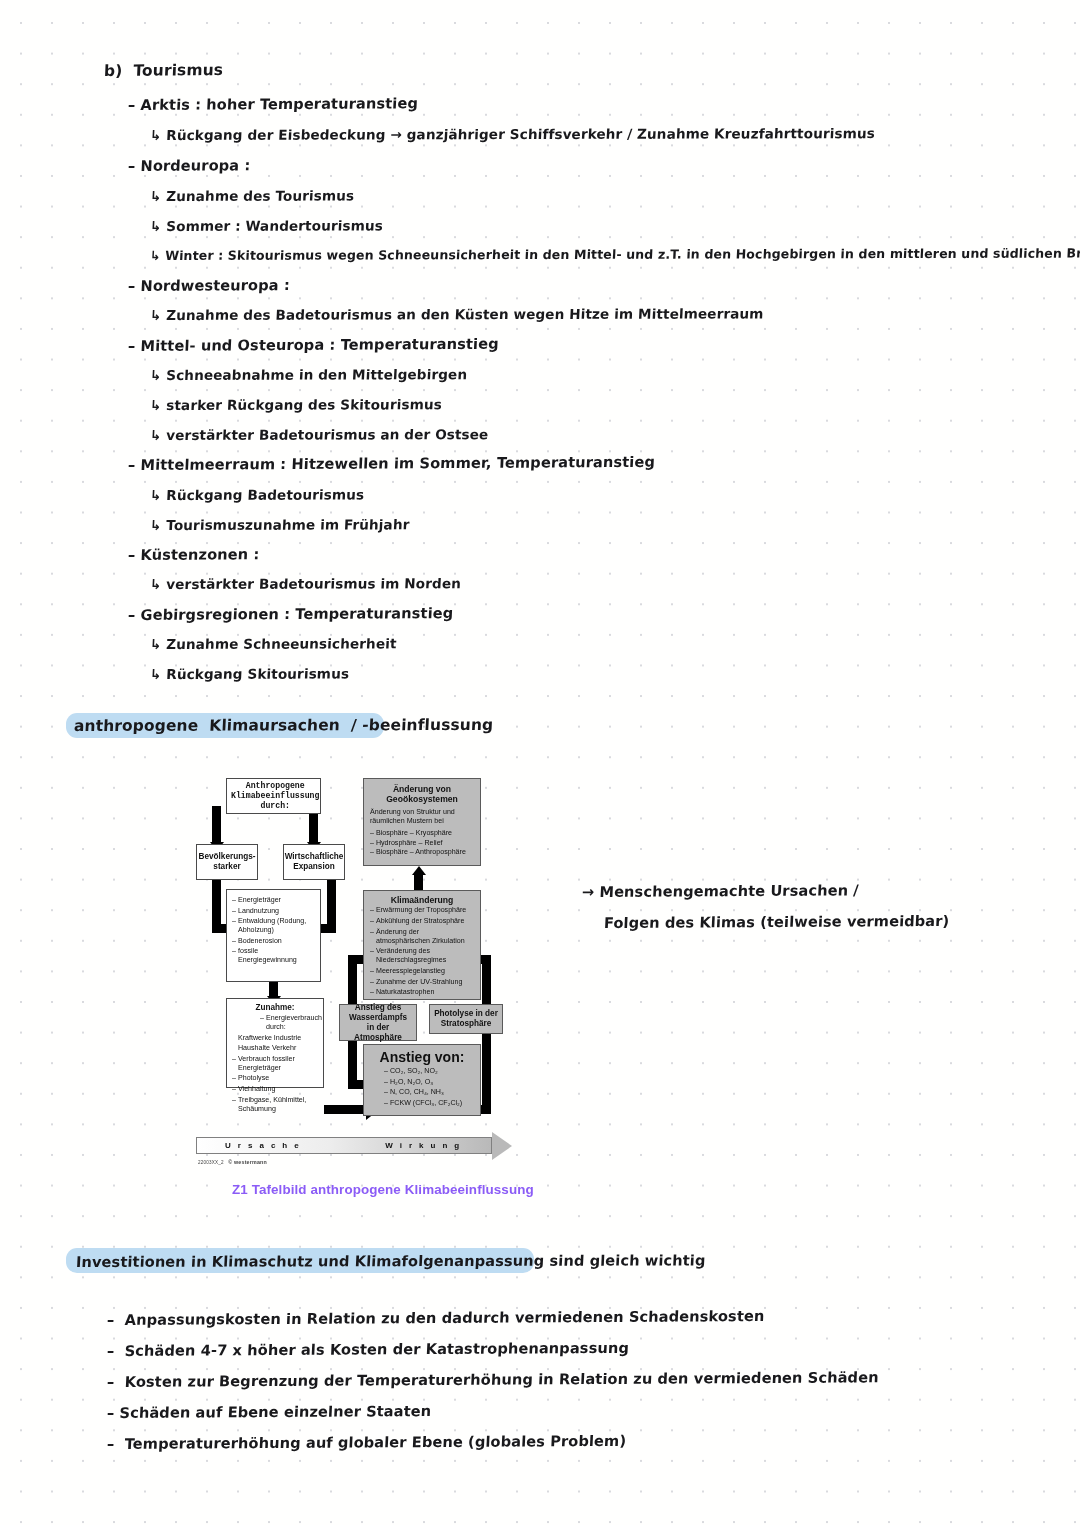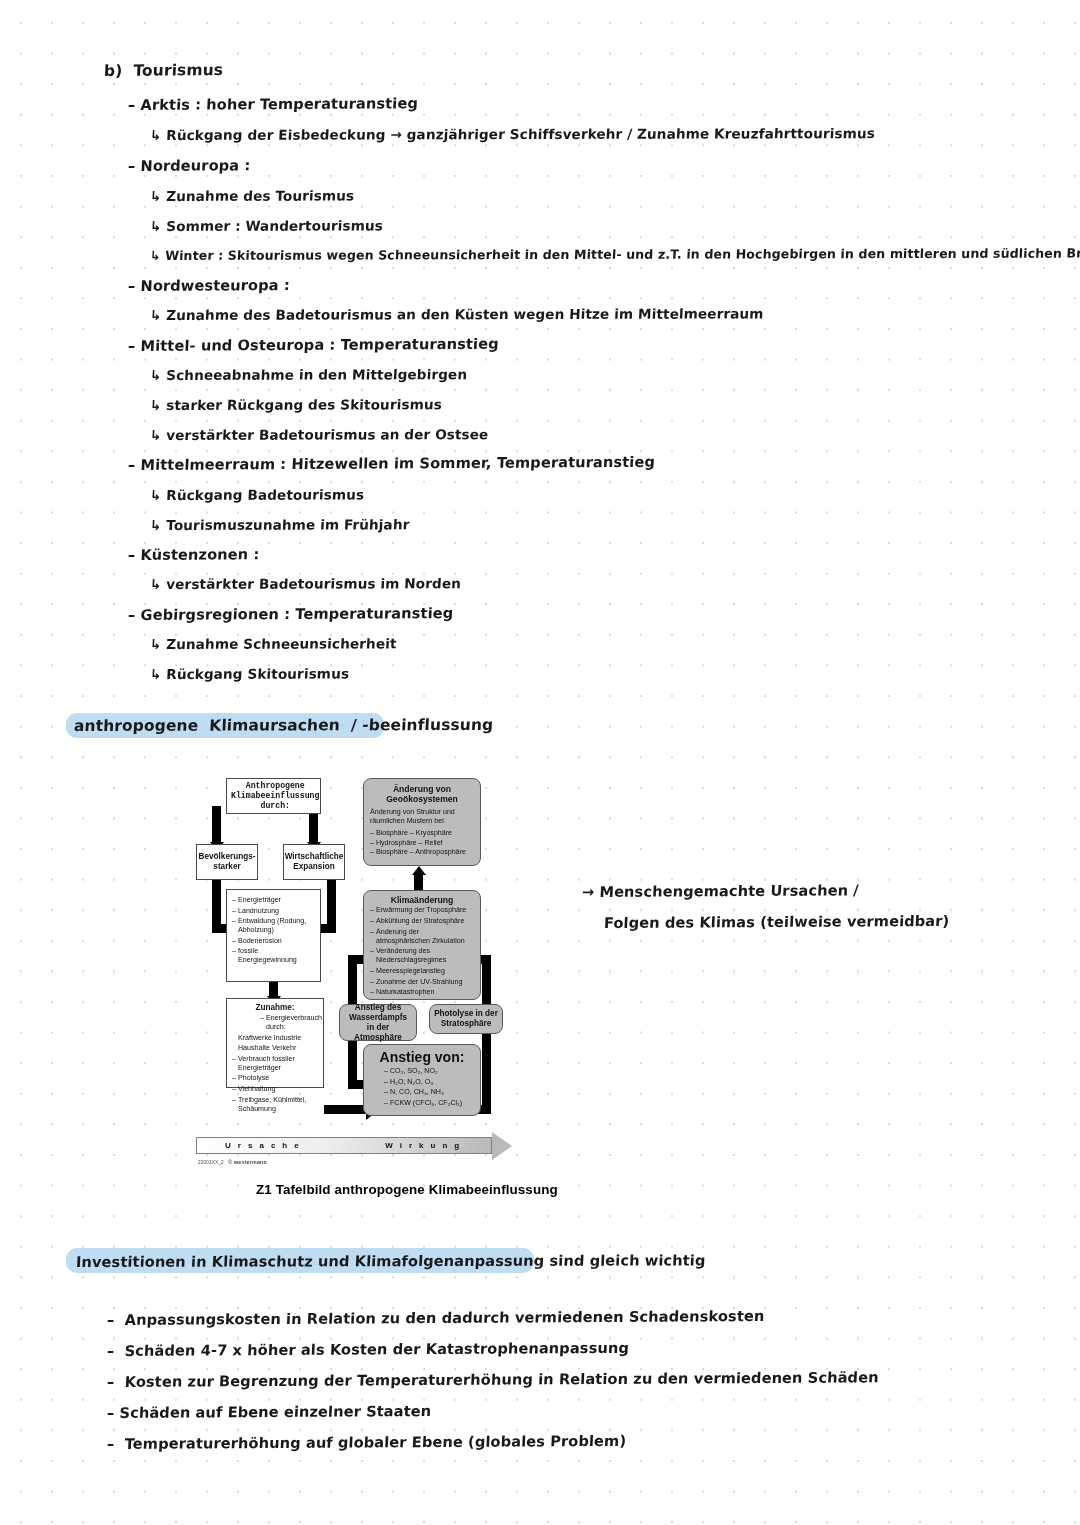--- a/index.html
+++ b/index.html
@@ -56,21 +56,21 @@
     color:#111;
   }
   .bx {
     position:absolute;
     border:1.1px solid #4a4a4a;
     background:#ffffff;
     font-size:7.1px;
     line-height:1.28;
     padding:3px 4px;
   }
-  .bx.grey { background:#bcbcbc; border-color:#5a5a5a;border-radius:8px; }
+  .bx.grey { background:#bcbcbc; border-color:#5a5a5a; }
   .bx .ttl {
     font-weight:bold; text-align:center; font-size:8.2px;
     line-height:1.22; display:block; margin-bottom:1px;
   }
   .bx ul { margin:0; padding:0; list-style:none; }
   .bx li { position:relative; padding-left:6px; margin-bottom:1.5px; }
   .bx li:before { content:"–"; position:absolute; left:0; top:0; }
   .bx li.nodash { padding-left:6px; }
   .bx li.nodash:before { content:""; }
   .sub { font-size:7.1px; line-height:1.3; }
@@ -95,24 +95,23 @@
     position:absolute; left:296px; bottom:10px;
     width:0; height:0;
     border-top:14.5px solid transparent;
     border-bottom:14.5px solid transparent;
     border-left:20px solid #b9b9b9;
   }
   #credits { position:absolute; left:2px; bottom:5px; font-size:4.6px; color:#444; letter-spacing:0.2px; }
   #credits b { font-size:5.3px; }
   #figcap {
     position:absolute; left:232px; top:1182px;
-    font-size:13.4px; font-weight:bold; color:#000000;
+    font-size:13.4px; font-weight:bold; color:#8b5cf6;
     font-family:"Liberation Sans", sans-serif;
     letter-spacing:0.1px;
-    margin-left:24px;
   }
 </style>
 </head>
 <body>
 
 <div id="paper"></div>
 <div id="content">
 
   <div class="hw s1 tilt-a" style="left:104px; top:62px;">b)  Tourismus</div>
 

